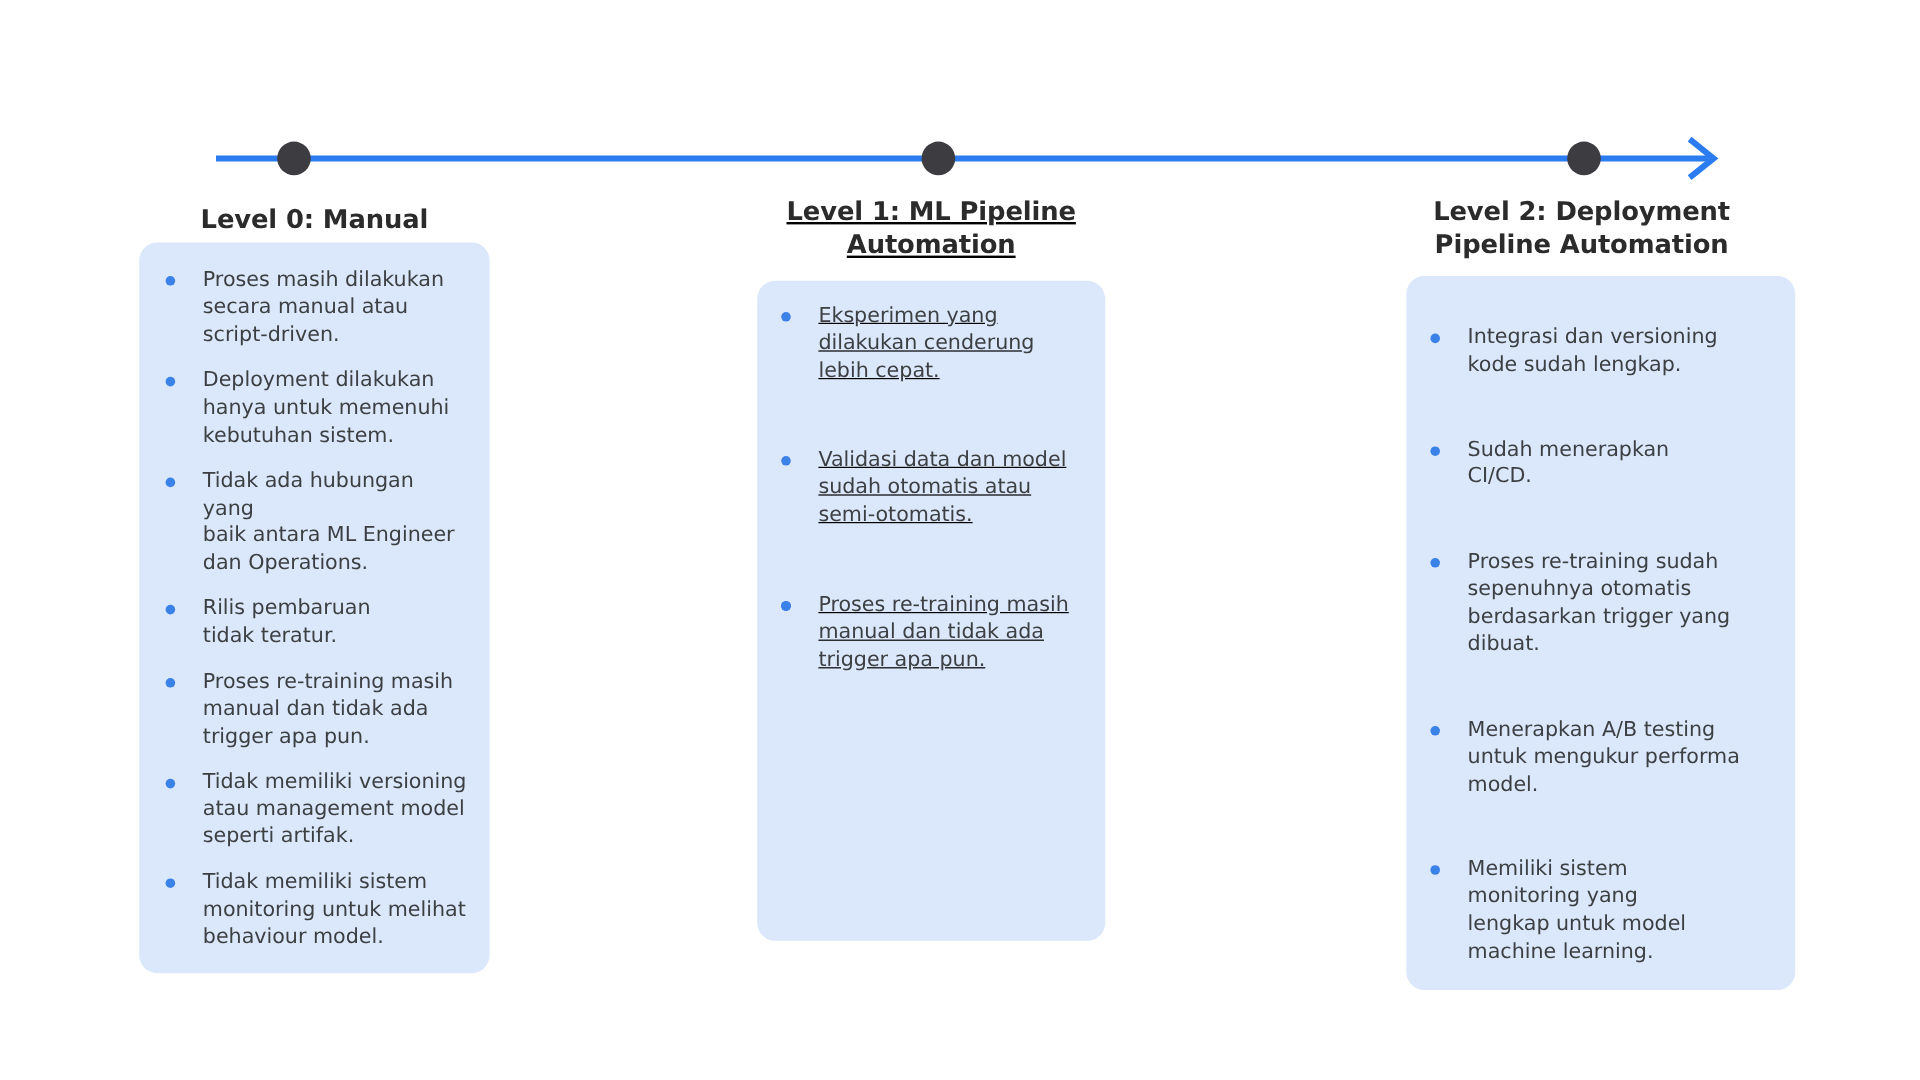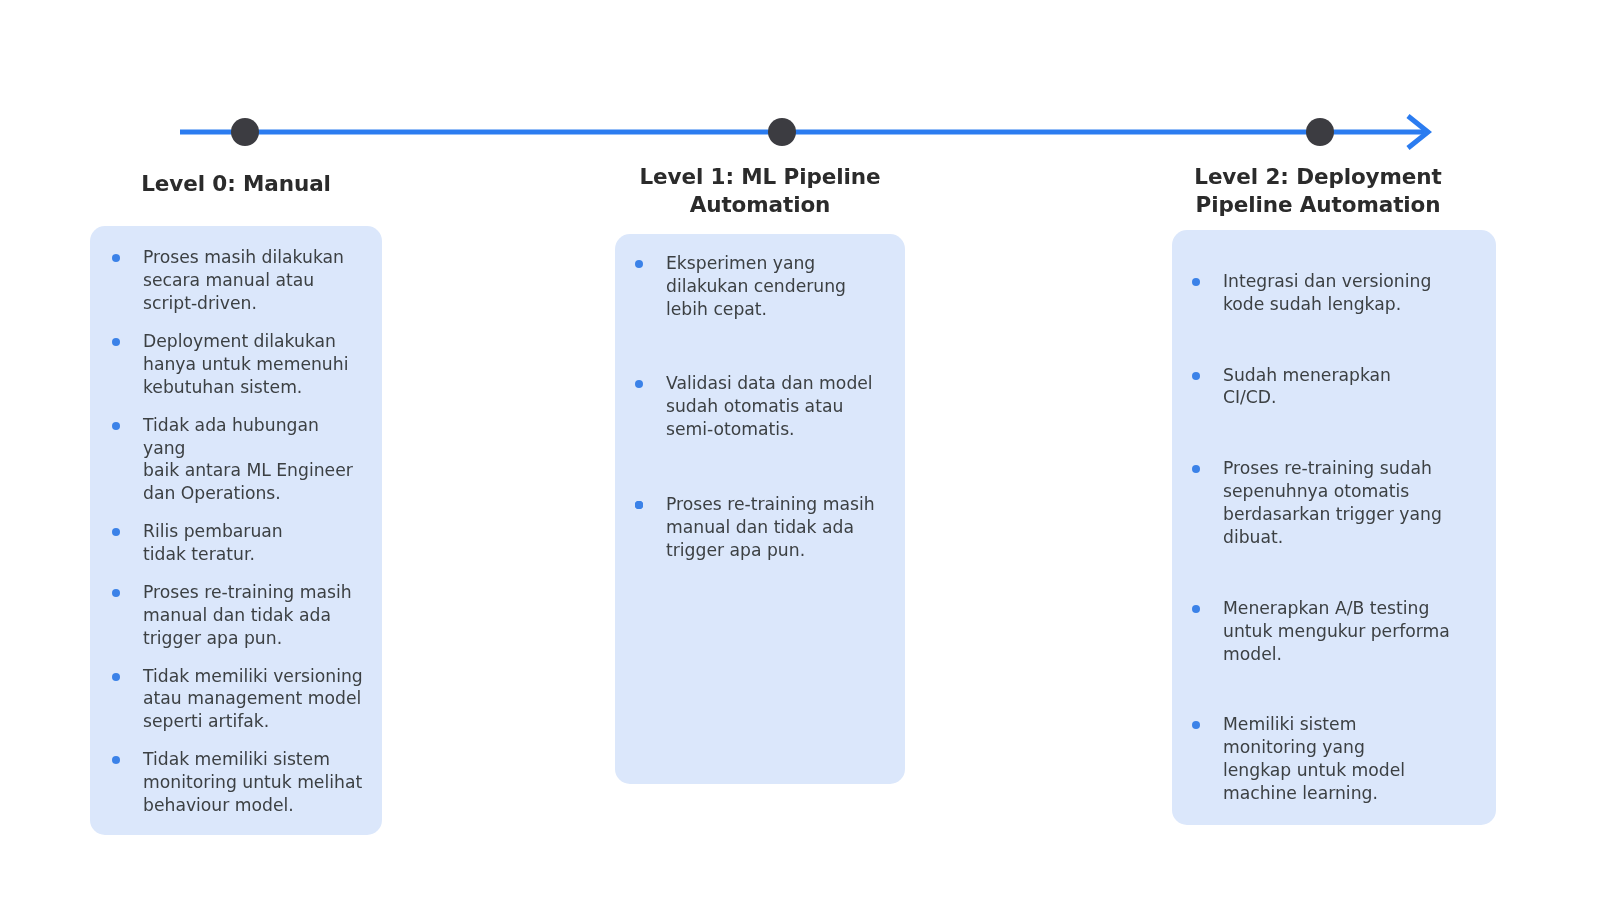--- a/index.html
+++ b/index.html
@@ -67,33 +67,33 @@
     background: #3b82e8;
     left: 0;
     top: 8px;
   }
   ul.bullets li .txt {
     display: block;
     white-space: pre-line;
   }
 
   
-  #col-0 { left: 90px; top: 170px; width: 292px; }
+  #col-0 { left: 116px; top: 170px; width: 292px; }
   #col-0 .col-heading { width: 292px; }
   #col-0 .card {
-    margin-top: 28px;
+    margin-top: 4px;
     width: 292px;
     min-height: 547px;
     padding: 20px 18px 18px 22px;
   }
   #col-0 ul.bullets li { padding-left: 31px; margin-bottom: 15px; }
   #col-0 ul.bullets li:last-child { margin-bottom: 0; }
 
   
-  #col-1 { left: 615px; top: 163px; width: 290px; }
+  #col-1 { left: 631px; top: 163px; width: 290px; text-decoration: underline; }
   #col-1 .col-heading { width: 290px; }
   #col-1 .card {
     margin-top: 14px;
     width: 290px;
     min-height: 550px;
     padding: 18px 16px 20px 20px;
   }
   #col-1 ul.bullets li { padding-left: 31px; margin-bottom: 52px; }
   #col-1 ul.bullets li:last-child { margin-bottom: 0; }
 

